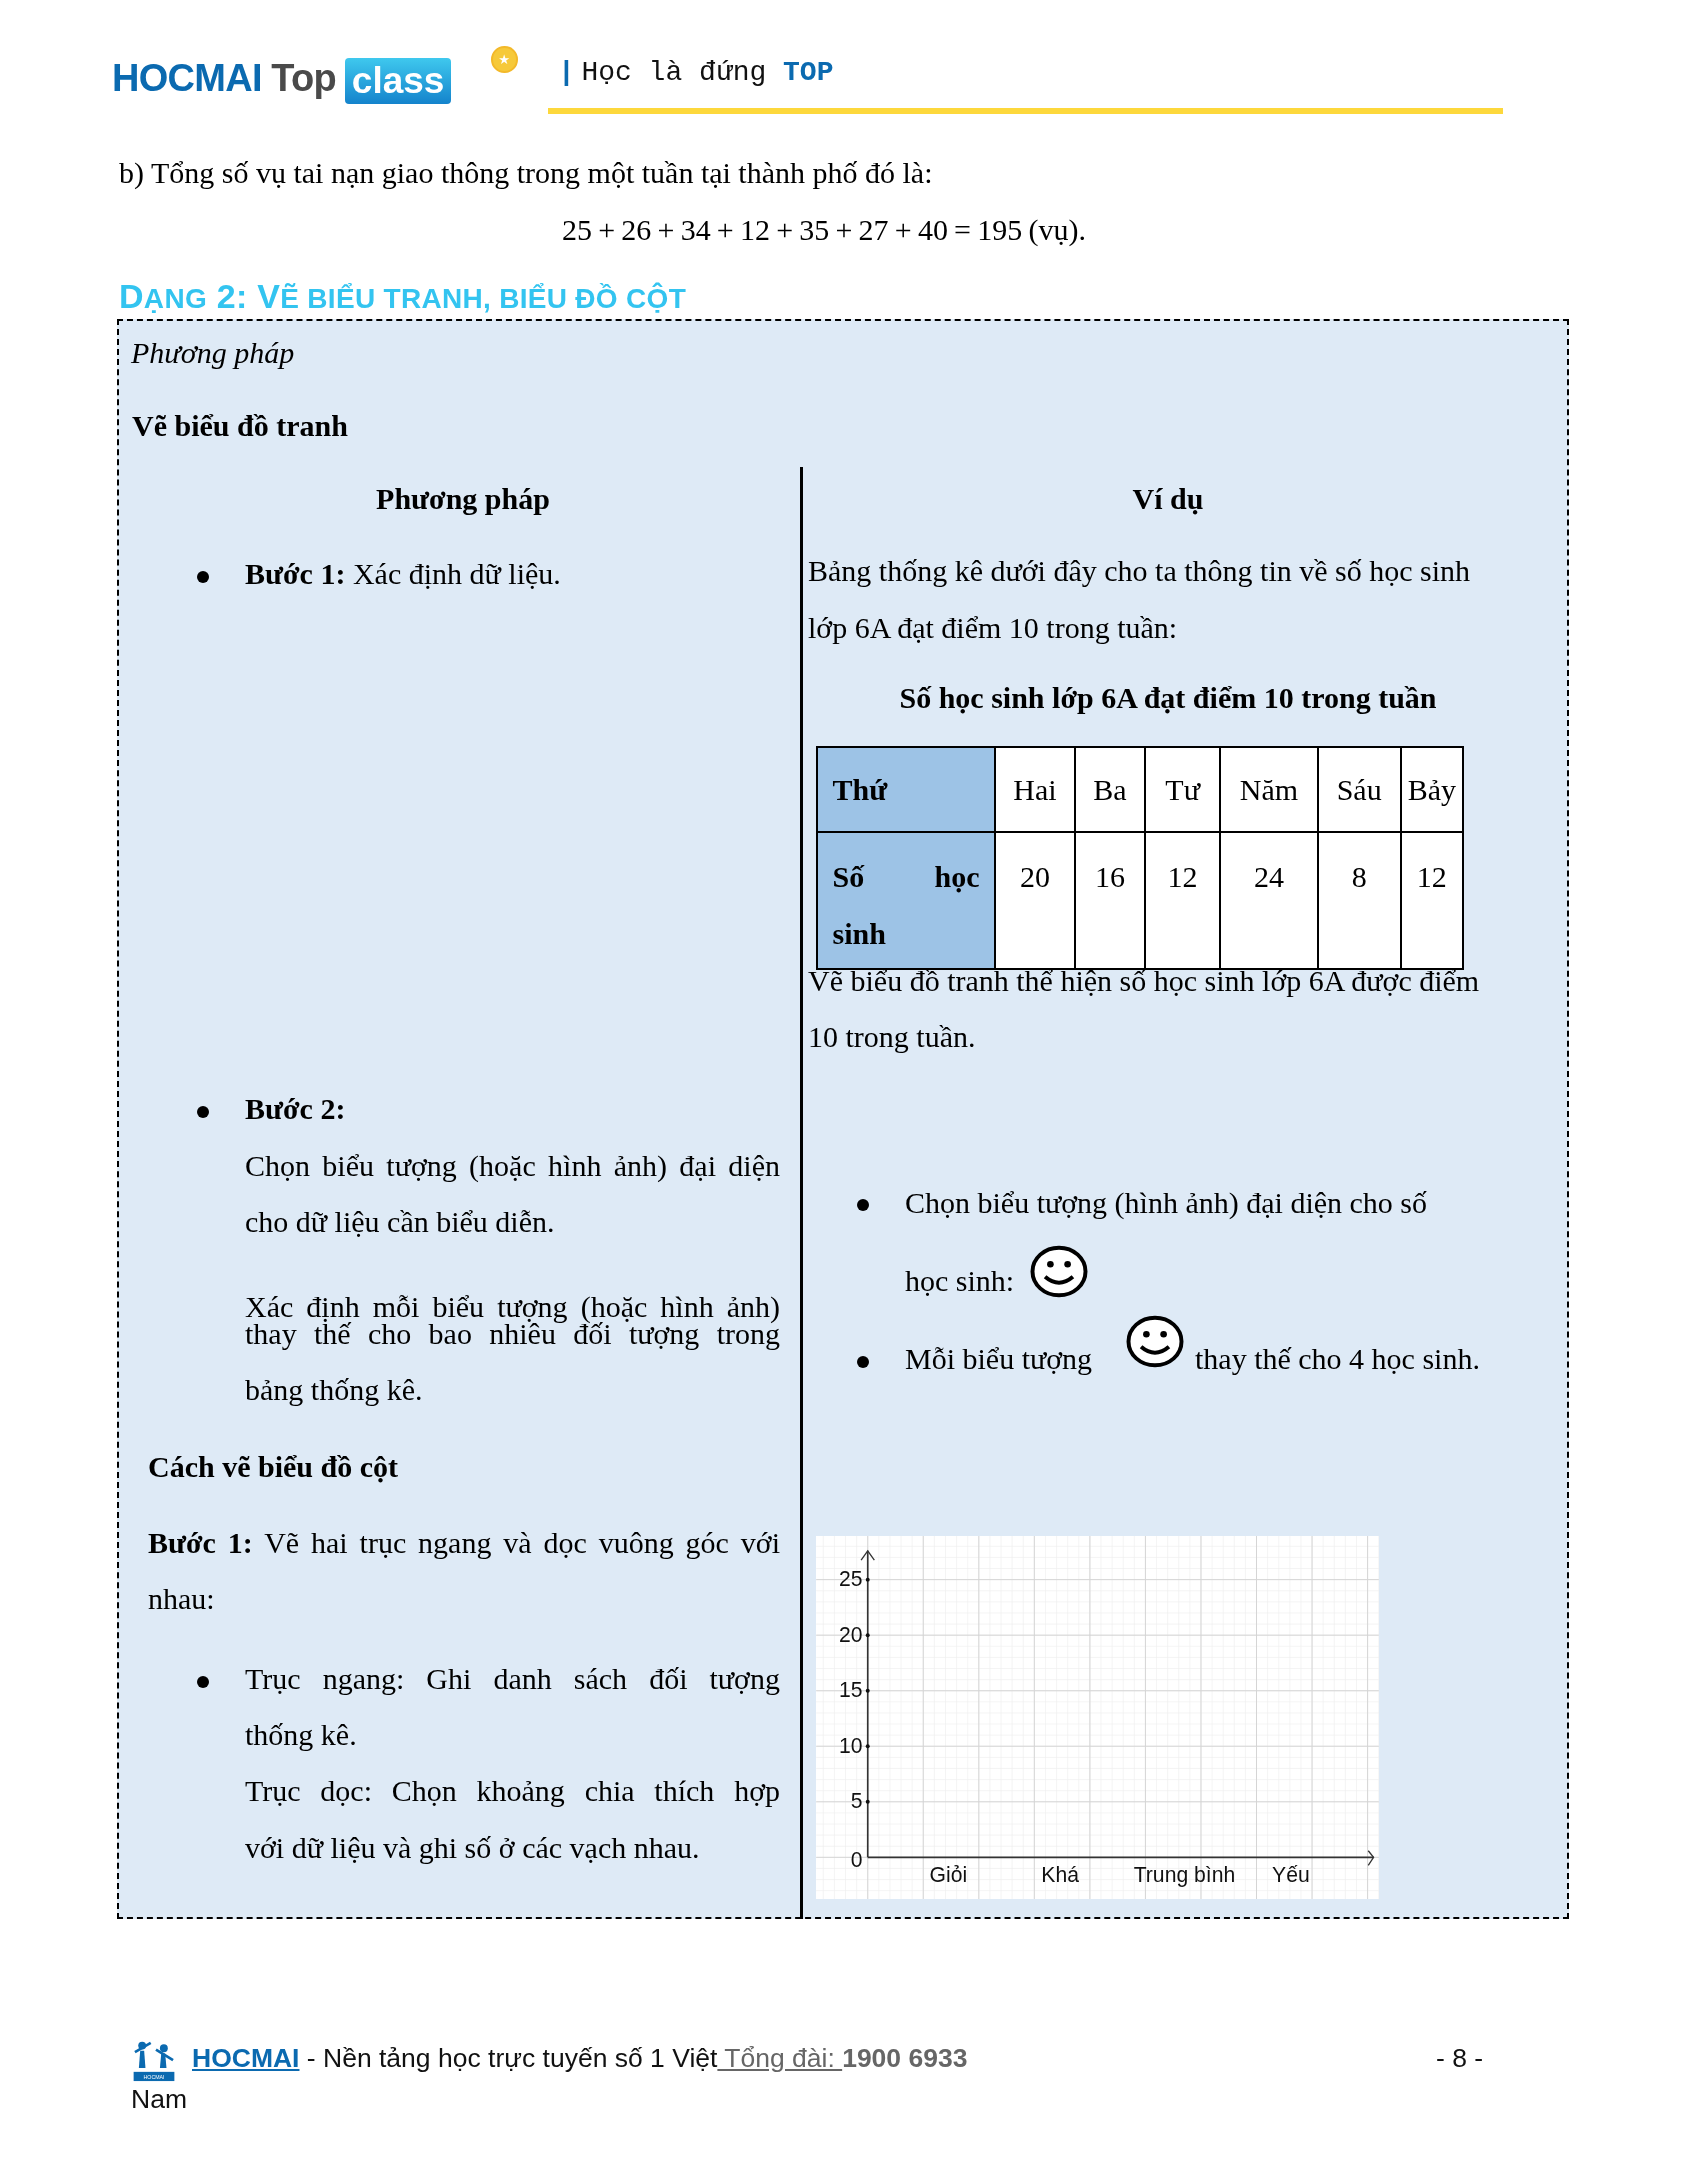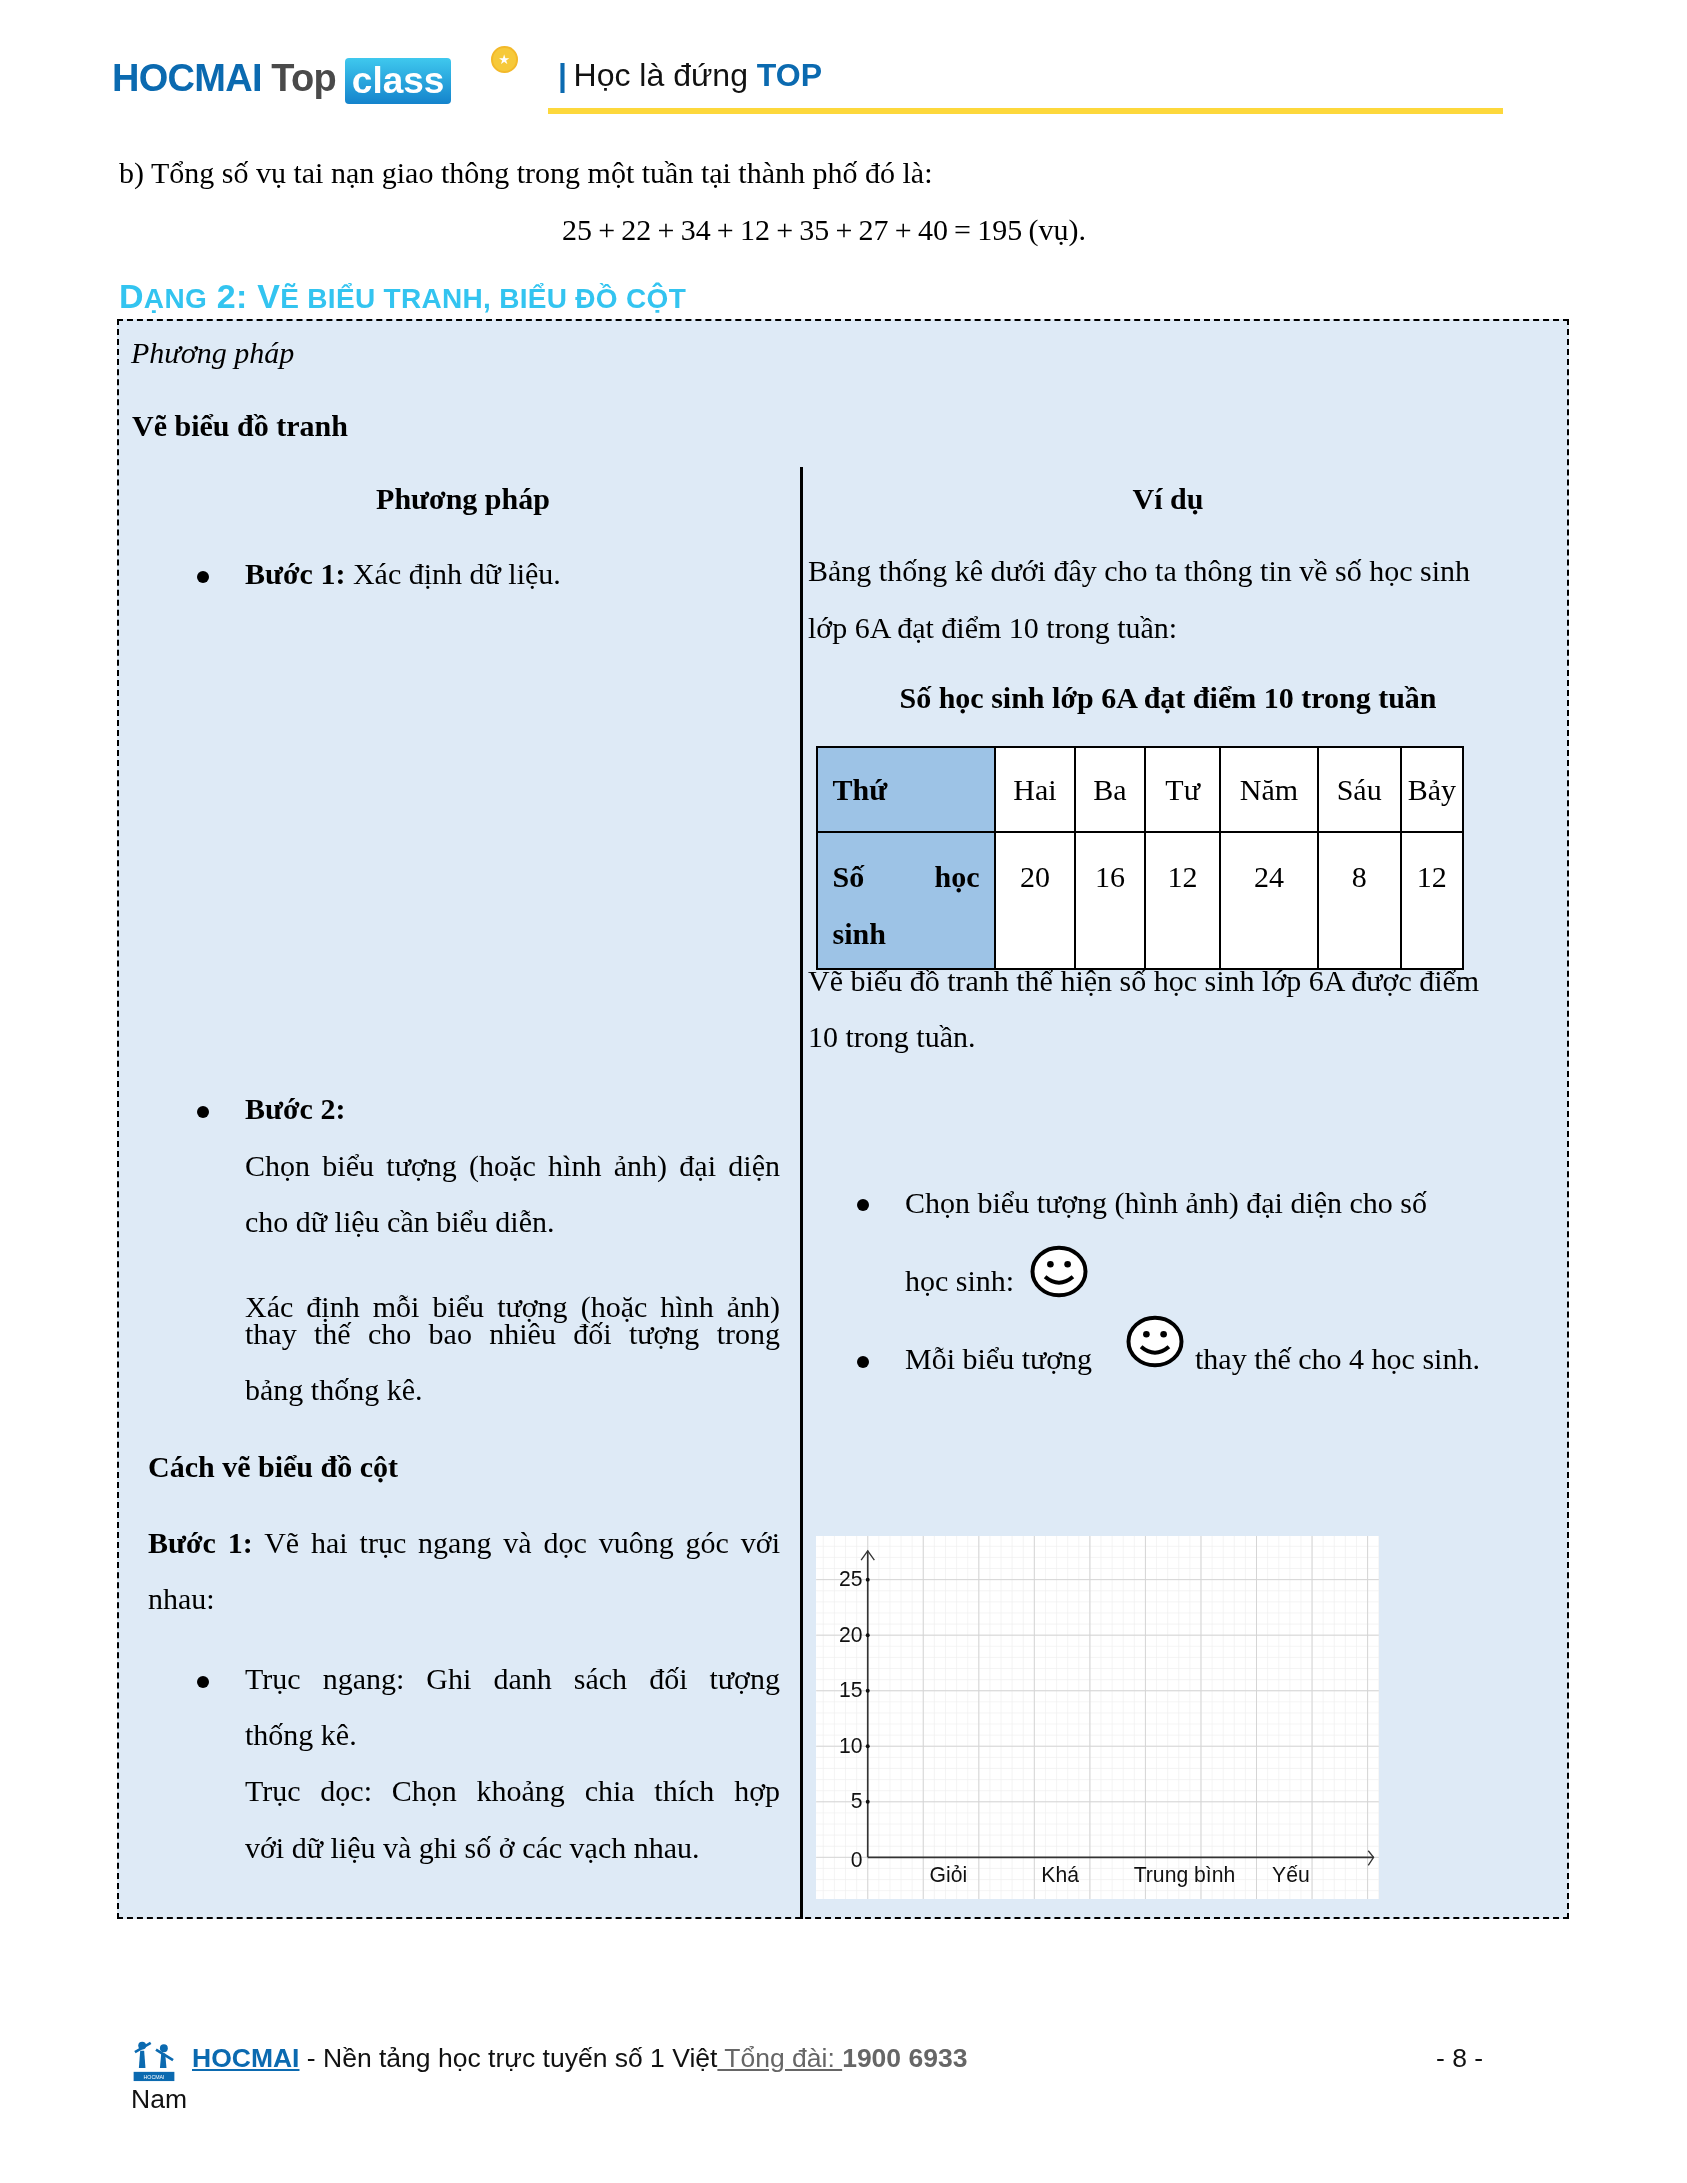--- a/index.html
+++ b/index.html
@@ -6,21 +6,21 @@
   body { width:1687px; height:2183px; position:relative; background:#ffffff; overflow:hidden;
          font-family:"Liberation Serif", serif; color:#000; }
   .abs { position:absolute; }
   
   .logo-hocmai { font-family:"Liberation Sans", sans-serif; font-weight:700; font-size:38px; color:#0B6AB0; letter-spacing:-0.7px; }
   .logo-top { font-family:"Liberation Sans", sans-serif; font-weight:700; font-size:38px; color:#4A4A4A; letter-spacing:-0.7px; }
   .logo-class { font-family:"Liberation Sans", sans-serif; font-weight:700; font-size:37px; color:#fff;
                background:linear-gradient(#3FC8EE,#1483CC); border-radius:4px; padding:0 6.6px; line-height:46px; height:46px; }
   .logo-badge { width:26.5px; height:26.5px; border-radius:50%; background:#F6C93A; border:2.6px solid #F3B92A; box-sizing:border-box;
                 display:flex; align-items:center; justify-content:center; color:#fff; font-size:13.2px; font-family:"DejaVu Sans", sans-serif; }
-  .tagline { font-family:Liberation Sans, sans-serif; font-size:32px; color:#111; }
+  .tagline { font-family:Liberation Mono, monospace; font-size:28px; color:#111; }
   .tagline .bar { color:#0B6AB0; font-weight:700; margin-right:6.6px; }
   .tagline .top { color:#0B6AB0; font-weight:700; }
   .yellow-rule { background:#FDD83C; }
   .txt { font-size:30px; line-height:33px; white-space:nowrap; }
   .heading-dang { font-family:"Liberation Sans", sans-serif; font-weight:700; color:#33C4F0; font-size:34px; letter-spacing:0.3px; }
   .heading-dang .small { font-size:28px; }
   .box { left:117px; top:319px; width:1452px; height:1600px; background:#DEEAF6; border:2px dashed #000; box-sizing:border-box; }
   .divider { left:800px; top:467px; width:2.6px; height:1452px; background:#000; }
   b, .b { font-weight:700; }
   .i { font-style:italic; }
@@ -47,21 +47,21 @@
   <span class="logo-class" style="position:relative;top:4px;">class</span>
 </div>
 <div class="abs logo-badge" style="left:491px;top:46px;">★</div>
 
 <div class="abs tagline" style="left:558px;top:57px;">
   <span class="bar">|</span><span>Học là đứng </span><span class="top">TOP</span>
 </div>
 <div class="abs yellow-rule" style="left:548px;top:108px;width:955px;height:6px;"></div>
 
 <div class="abs txt" style="left:119px;top:156px;">b) Tổng số vụ tai nạn giao thông trong một tuần tại thành phố đó là:</div>
-<div class="abs txt" style="left:562px;top:213px;word-spacing:-1.3px;">25 + 22 + 34 + 12 + 35 + 27 + 40 = 195  (vụ).</div>
+<div class="abs txt" style="left:562px;top:213px;word-spacing:-1.3px;">25 + 26 + 34 + 12 + 35 + 27 + 40 = 195  (vụ).</div>
 
 <div class="abs heading-dang" style="left:119px;top:277px;">
   <span>D</span><span class="small">ẠNG</span><span> 2: V</span><span class="small">Ẽ BIỂU TRANH, BIỂU ĐỒ CỘT</span>
 </div>
 
 <div class="abs box"></div>
 <div class="abs divider"></div>
 
 <div class="abs txt i" style="left:131px;top:336px;">Phương pháp</div>
 <div class="abs txt b" style="left:132px;top:409px;">Vẽ biểu đồ tranh</div>

